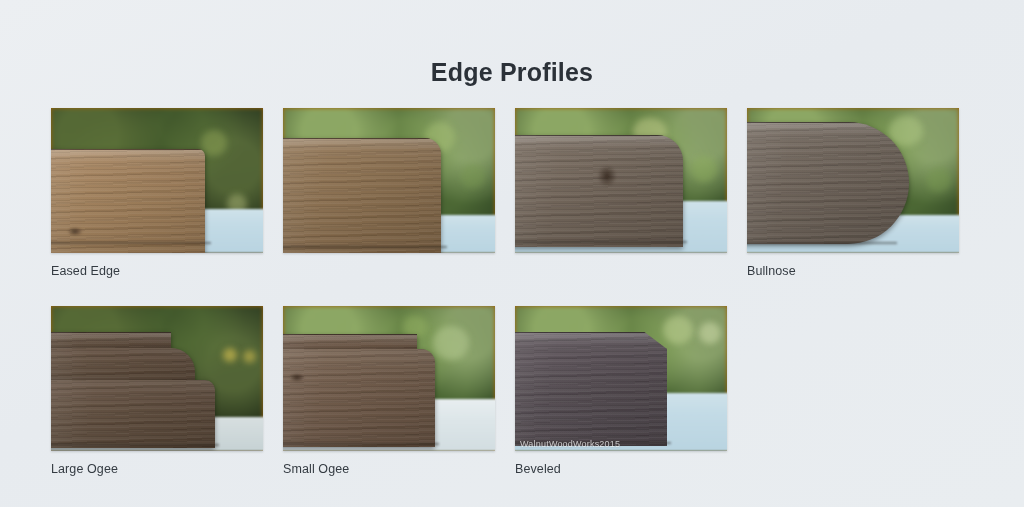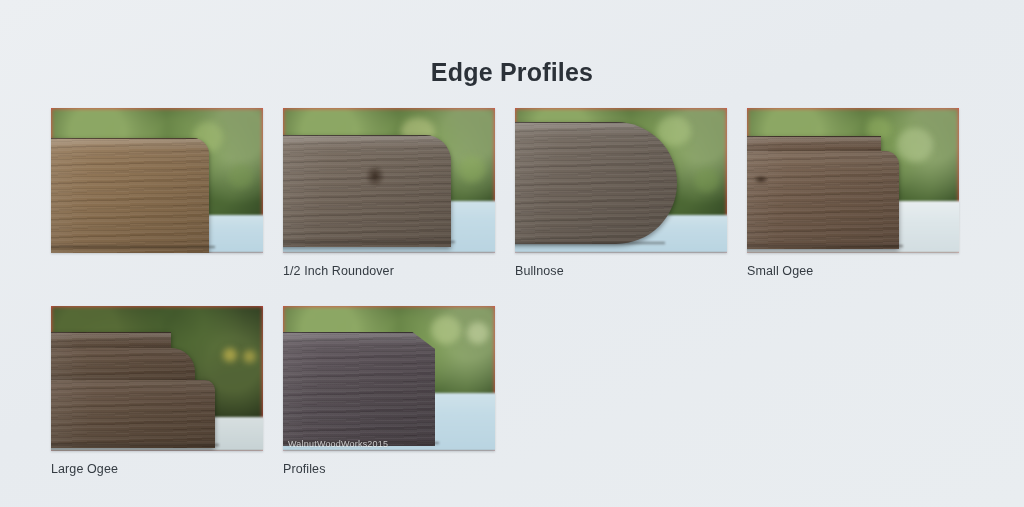--- a/index.html
+++ b/index.html
@@ -46,21 +46,21 @@
     row-gap: 27px;
   }
 
   .tile { width: 212px; }
 
   .photo {
     position: relative;
     width: 212px;
     height: 145px;
     overflow: hidden;
-    background: #ef4444;
+    background: #a16207;
     box-shadow: 0 1px 2px rgba(30,40,50,0.18);
   }
 
   
   .bg-foliage {
     position: absolute;
     inset: 0;
     background:
       radial-gradient(circle at 18% 18%, rgba(118,140,70,0.55) 0 14%, rgba(0,0,0,0) 36%),
       radial-gradient(circle at 62% 12%, rgba(96,126,60,0.50) 0 12%, rgba(0,0,0,0) 34%),
@@ -196,20 +196,35 @@
 </style>
 </head>
 <body>
 
 <div class="page">
 
   <div class="page-title">Edge Profiles</div>
 
   <div class="gallery">
 
+    <div class="tile">
+      <div class="photo">
+        <div class="bg-foliage"></div>
+        <div class="bokeh" style="left:150px;top:22px;width:26px;height:26px;background:rgba(150,170,90,0.45);"></div>
+        <div class="bokeh" style="left:176px;top:86px;width:20px;height:20px;background:rgba(200,210,140,0.40);"></div>
+        <div class="surface" style="height:44px;"></div>
+        <div class="board tone-warm" style="left:-10px;top:41px;width:164px;height:110px;border-top-right-radius:7px;">
+          <div class="topface"></div>
+          <div class="knot" style="left:26px;top:78px;"></div>
+          <div class="sheen"></div>
+        </div>
+        <div class="shadowline" style="left:-10px;bottom:8px;width:170px;"></div>
+      </div>
+      <div class="caption">Eased Edge</div>
+    </div>
 
     <div class="tile">
       <div class="photo">
         <div class="bg-foliage light"></div>
         <div class="bokeh" style="left:142px;top:14px;width:30px;height:30px;background:rgba(170,196,120,0.45);"></div>
         <div class="bokeh" style="left:178px;top:56px;width:24px;height:24px;background:rgba(120,150,80,0.45);"></div>
         <div class="surface" style="height:38px;"></div>
         <div class="board tone-mid" style="left:-8px;top:30px;width:166px;height:122px;border-top-right-radius:16px;">
           <div class="topface"></div>
           <div class="sheen"></div>
@@ -224,57 +239,36 @@
         <div class="bokeh" style="left:118px;top:10px;width:34px;height:28px;background:rgba(196,206,140,0.5);"></div>
         <div class="bokeh" style="left:176px;top:48px;width:26px;height:26px;background:rgba(140,172,92,0.5);"></div>
         <div class="surface" style="height:52px;"></div>
         <div class="board tone-cool" style="left:-8px;top:27px;width:176px;height:112px;border-top-right-radius:26px;">
           <div class="topface"></div>
           <div class="knot" style="left:90px;top:30px;width:20px;height:22px;"></div>
           <div class="sheen"></div>
         </div>
         <div class="shadowline" style="left:-8px;bottom:9px;width:180px;"></div>
       </div>
-      <div class="caption">1/2 Inch Roundover</div>
     </div>
 
 
     <div class="tile">
       <div class="photo">
         <div class="bg-foliage light"></div>
         <div class="bokeh" style="left:142px;top:8px;width:34px;height:30px;background:rgba(180,204,136,0.5);"></div>
         <div class="bokeh" style="left:180px;top:60px;width:24px;height:24px;background:rgba(120,152,80,0.5);"></div>
         <div class="surface" style="height:38px;"></div>
         <div class="board tone-grey" style="left:-10px;top:14px;width:172px;height:122px;border-top-right-radius:61px;border-bottom-right-radius:61px;">
           <div class="topface"></div>
           <div class="sheen"></div>
         </div>
         <div class="shadowline" style="left:-10px;bottom:8px;width:160px;"></div>
       </div>
       <div class="caption">Bullnose</div>
-    </div>
-
-    <div class="tile">
-      <div class="photo">
-        <div class="bg-foliage light"></div>
-        <div class="bokeh" style="left:150px;top:20px;width:36px;height:34px;background:rgba(186,206,150,0.5);"></div>
-        <div class="bokeh" style="left:120px;top:10px;width:24px;height:22px;background:rgba(150,180,100,0.45);"></div>
-        <div class="surface white" style="height:52px;"></div>
-
-        <div class="board tone-deep" style="left:-8px;top:28px;width:142px;height:16px;">
-          <div class="topface"></div>
-          <div class="sheen"></div>
-        </div>
-        <div class="board tone-deep" style="left:-8px;top:43px;width:160px;height:98px;border-top-right-radius:14px;">
-          <div class="sheen"></div>
-          <div class="knot" style="left:14px;top:24px;"></div>
-        </div>
-        <div class="shadowline" style="left:-8px;bottom:5px;width:164px;"></div>
-      </div>
-      <div class="caption">Small Ogee</div>
     </div>
 
     <div class="tile">
       <div class="photo">
         <div class="bg-foliage"></div>
         <div class="bokeh" style="left:172px;top:42px;width:14px;height:14px;background:rgba(210,190,80,0.65);"></div>
         <div class="bokeh" style="left:192px;top:44px;width:13px;height:13px;background:rgba(205,186,78,0.6);"></div>
         <div class="surface" style="height:34px;background:linear-gradient(180deg,#d7dfe0,#c6d2d4);"></div>
         <div class="board tone-choc" style="left:-8px;top:26px;width:128px;height:18px;">
           <div class="topface"></div>
@@ -287,27 +281,47 @@
           <div class="sheen"></div>
         </div>
         <div class="shadowline" style="left:-8px;bottom:4px;width:176px;"></div>
       </div>
       <div class="caption">Large Ogee</div>
     </div>
 
     <div class="tile">
       <div class="photo">
         <div class="bg-foliage light"></div>
+        <div class="bokeh" style="left:150px;top:20px;width:36px;height:34px;background:rgba(186,206,150,0.5);"></div>
+        <div class="bokeh" style="left:120px;top:10px;width:24px;height:22px;background:rgba(150,180,100,0.45);"></div>
+        <div class="surface white" style="height:52px;"></div>
+
+        <div class="board tone-deep" style="left:-8px;top:28px;width:142px;height:16px;">
+          <div class="topface"></div>
+          <div class="sheen"></div>
+        </div>
+        <div class="board tone-deep" style="left:-8px;top:43px;width:160px;height:98px;border-top-right-radius:14px;">
+          <div class="sheen"></div>
+          <div class="knot" style="left:14px;top:24px;"></div>
+        </div>
+        <div class="shadowline" style="left:-8px;bottom:5px;width:164px;"></div>
+      </div>
+      <div class="caption">Small Ogee</div>
+    </div>
+
+    <div class="tile">
+      <div class="photo">
+        <div class="bg-foliage light"></div>
         <div class="bokeh" style="left:148px;top:10px;width:30px;height:28px;background:rgba(196,214,150,0.5);"></div>
         <div class="bokeh" style="left:184px;top:16px;width:22px;height:22px;background:rgba(216,228,178,0.5);"></div>
         <div class="surface" style="height:58px;"></div>
         <div class="board tone-purple" style="left:-10px;top:26px;width:162px;height:114px;clip-path:polygon(0 0, 86% 0, 100% 15%, 100% 100%, 0 100%);">
           <div class="topface"></div>
           <div class="sheen"></div>
         </div>
         <div class="shadowline" style="left:-10px;bottom:6px;width:166px;"></div>
         <div class="watermark">WalnutWoodWorks2015</div>
       </div>
-      <div class="caption">Profiles</div>
+      <div class="caption">Beveled</div>
     </div>
 
   </div>
 </div>
 
 </body></html>

